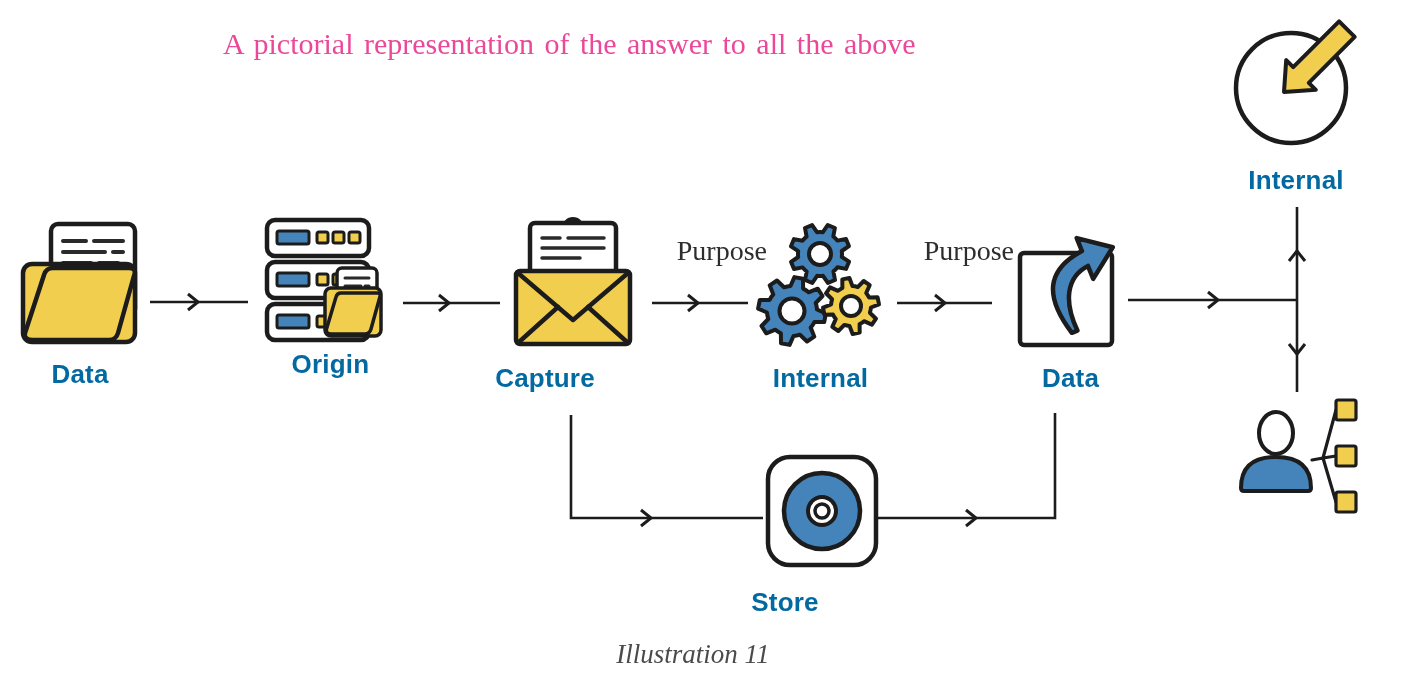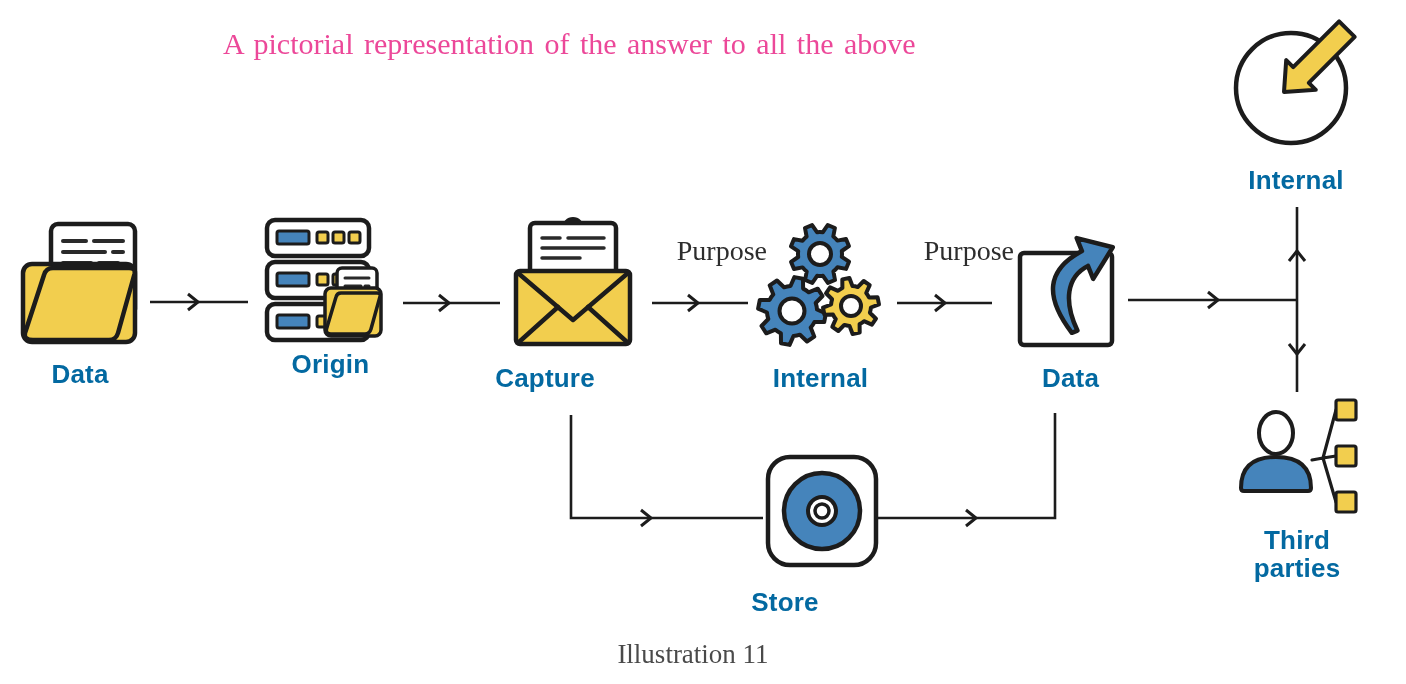--- a/index.html
+++ b/index.html
@@ -5,21 +5,21 @@
   :root { --yellow:#F2CE4E; --blue:#4584BB; --line:#1C1C1C; }
   html,body { margin:0; padding:0; background:#fff; }
   .canvas { position:relative; width:1406px; height:684px; background:#fff; overflow:hidden;
             font-family:"Liberation Sans", sans-serif; }
   .intro { position:absolute; left:223px; top:22px; font-family:"Liberation Serif", serif;
            font-size:30px; line-height:44px; color:#ec4899; word-spacing:3px; }
   .node-label { position:absolute; text-align:center; font-weight:bold; font-size:26px;
                 color:#0369a1; line-height:28px; letter-spacing:0.2px; }
   .edge-label { position:absolute; text-align:right; font-family:"Liberation Serif", serif;
                 font-size:28px; color:#2d2d2d; }
-  .caption { position:absolute; font-family:"Liberation Serif", serif; 
+  .caption { position:absolute; font-family:"Liberation Serif", serif; font-style:italic;
              font-size:27px; color:#4a4a4a; text-align:center; }
   .icon { position:absolute; }
   svg.connectors { position:absolute; left:0; top:0; }
   .connectors path { stroke:var(--line); stroke-width:2.6; fill:none; }
   .connectors path.chev { stroke-width:3; }
   .ol { stroke:var(--line); stroke-linejoin:round; stroke-linecap:round; }
   .docline { stroke:#2a2a2a; stroke-linecap:round; }
 </style>
 </head>
 <body>
@@ -149,21 +149,20 @@
   <div class="node-label" style="left:1226px;top:166px;width:140px">Internal</div>
 
   <svg class="icon" style="left:1232px;top:392px" width="130" height="128" viewBox="0 0 130 128">
     <ellipse cx="44" cy="41" rx="17" ry="21" fill="#fff" class="ol" stroke-width="4"></ellipse>
     <path d="M9,96 Q9,65 44,65 Q79,65 79,96 Q79,99 76,99 L12,99 Q9,99 9,96 Z" style="fill:var(--blue)" class="ol" stroke-width="4"></path>
     <path d="M80,68 L91,66 M91,66 L104,18 M91,66 L104,64 M91,66 L104,110" fill="none" class="ol" stroke-width="3.2"></path>
     <rect x="104" y="8" width="20" height="20" rx="2" style="fill:var(--yellow)" class="ol" stroke-width="3.2"></rect>
     <rect x="104" y="54" width="20" height="20" rx="2" style="fill:var(--yellow)" class="ol" stroke-width="3.2"></rect>
     <rect x="104" y="100" width="20" height="20" rx="2" style="fill:var(--yellow)" class="ol" stroke-width="3.2"></rect>
   </svg>
-  <div class="node-label" style="left:1244px;top:526px;width:106px">Third parties</div>
 
   <svg class="icon" style="left:763px;top:452px" width="118" height="122" viewBox="0 0 118 122">
     <rect x="5" y="5" width="108" height="108" rx="22" fill="#fff" class="ol" stroke-width="4.5"></rect>
     <circle cx="59" cy="59" r="38" style="fill:var(--blue)" class="ol" stroke-width="4.5"></circle>
     <circle cx="59" cy="59" r="14" fill="#fff" class="ol" stroke-width="4"></circle>
     <circle cx="59" cy="59" r="7" fill="#fff" class="ol" stroke-width="3.5"></circle>
   </svg>
   <div class="node-label" style="left:726px;top:588px;width:118px">Store</div>
 
   <div class="edge-label" style="left:627px;top:235px;width:140px">Purpose</div>

